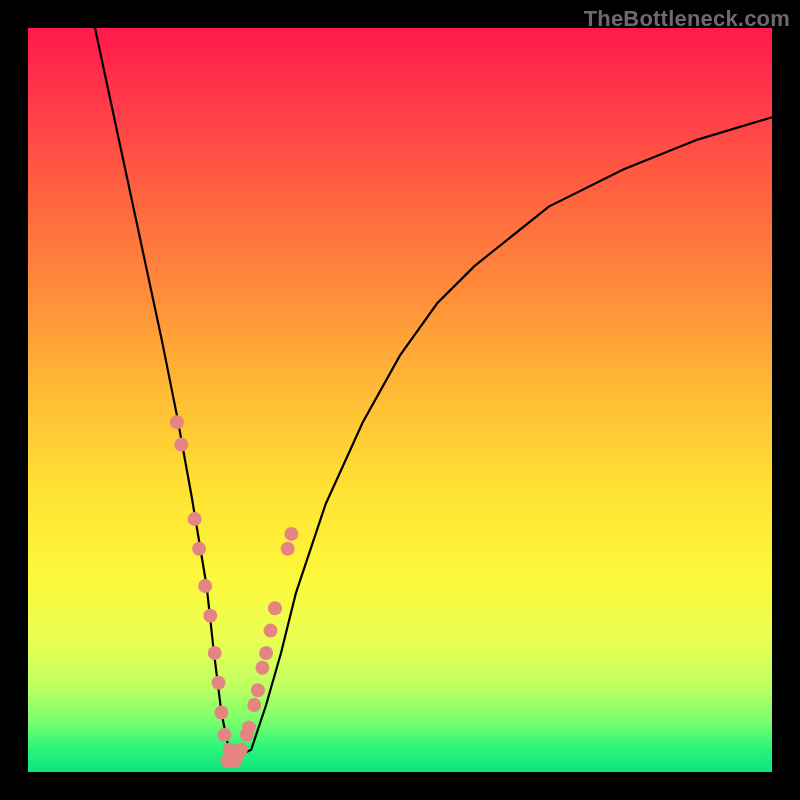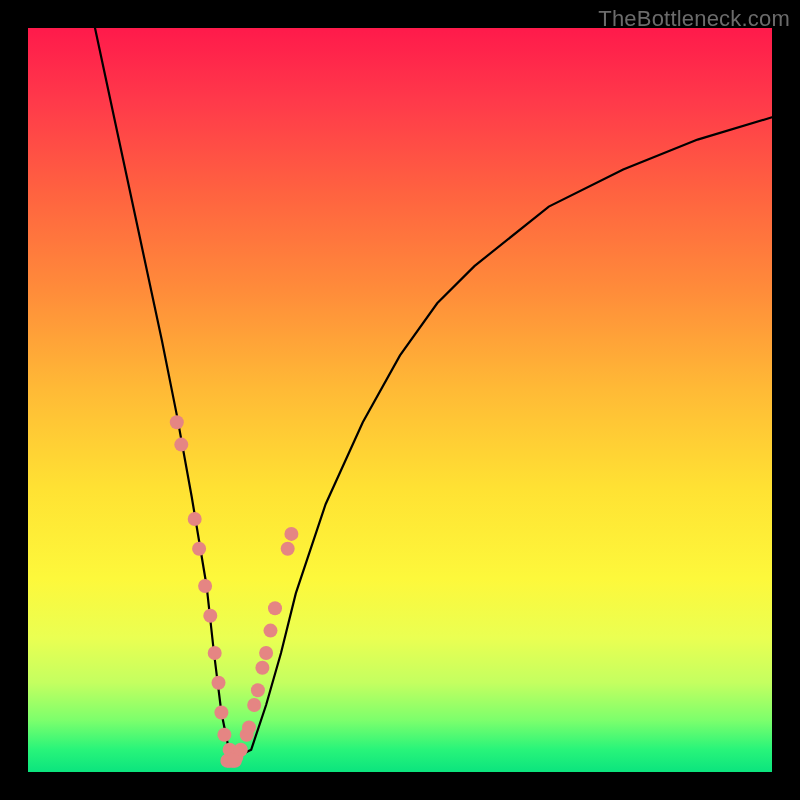--- a/index.html
+++ b/index.html
@@ -45,21 +45,21 @@
     width: 744px;
     height: 744px;
     overflow: visible;
   }
   .watermark {
     position: absolute;
     top: 6px;
     right: 10px;
     color: #6b6b6b;
     font-size: 22px;
-    font-weight: 400;
+    font-weight: 700;
     letter-spacing: 0.2px;
     user-select: none;
   }
 </style>
 </head>
 <body>
 
 <div class="frame">
   <div class="plot">
     <svg class="curve" viewBox="0 0 744 744" preserveAspectRatio="none">

